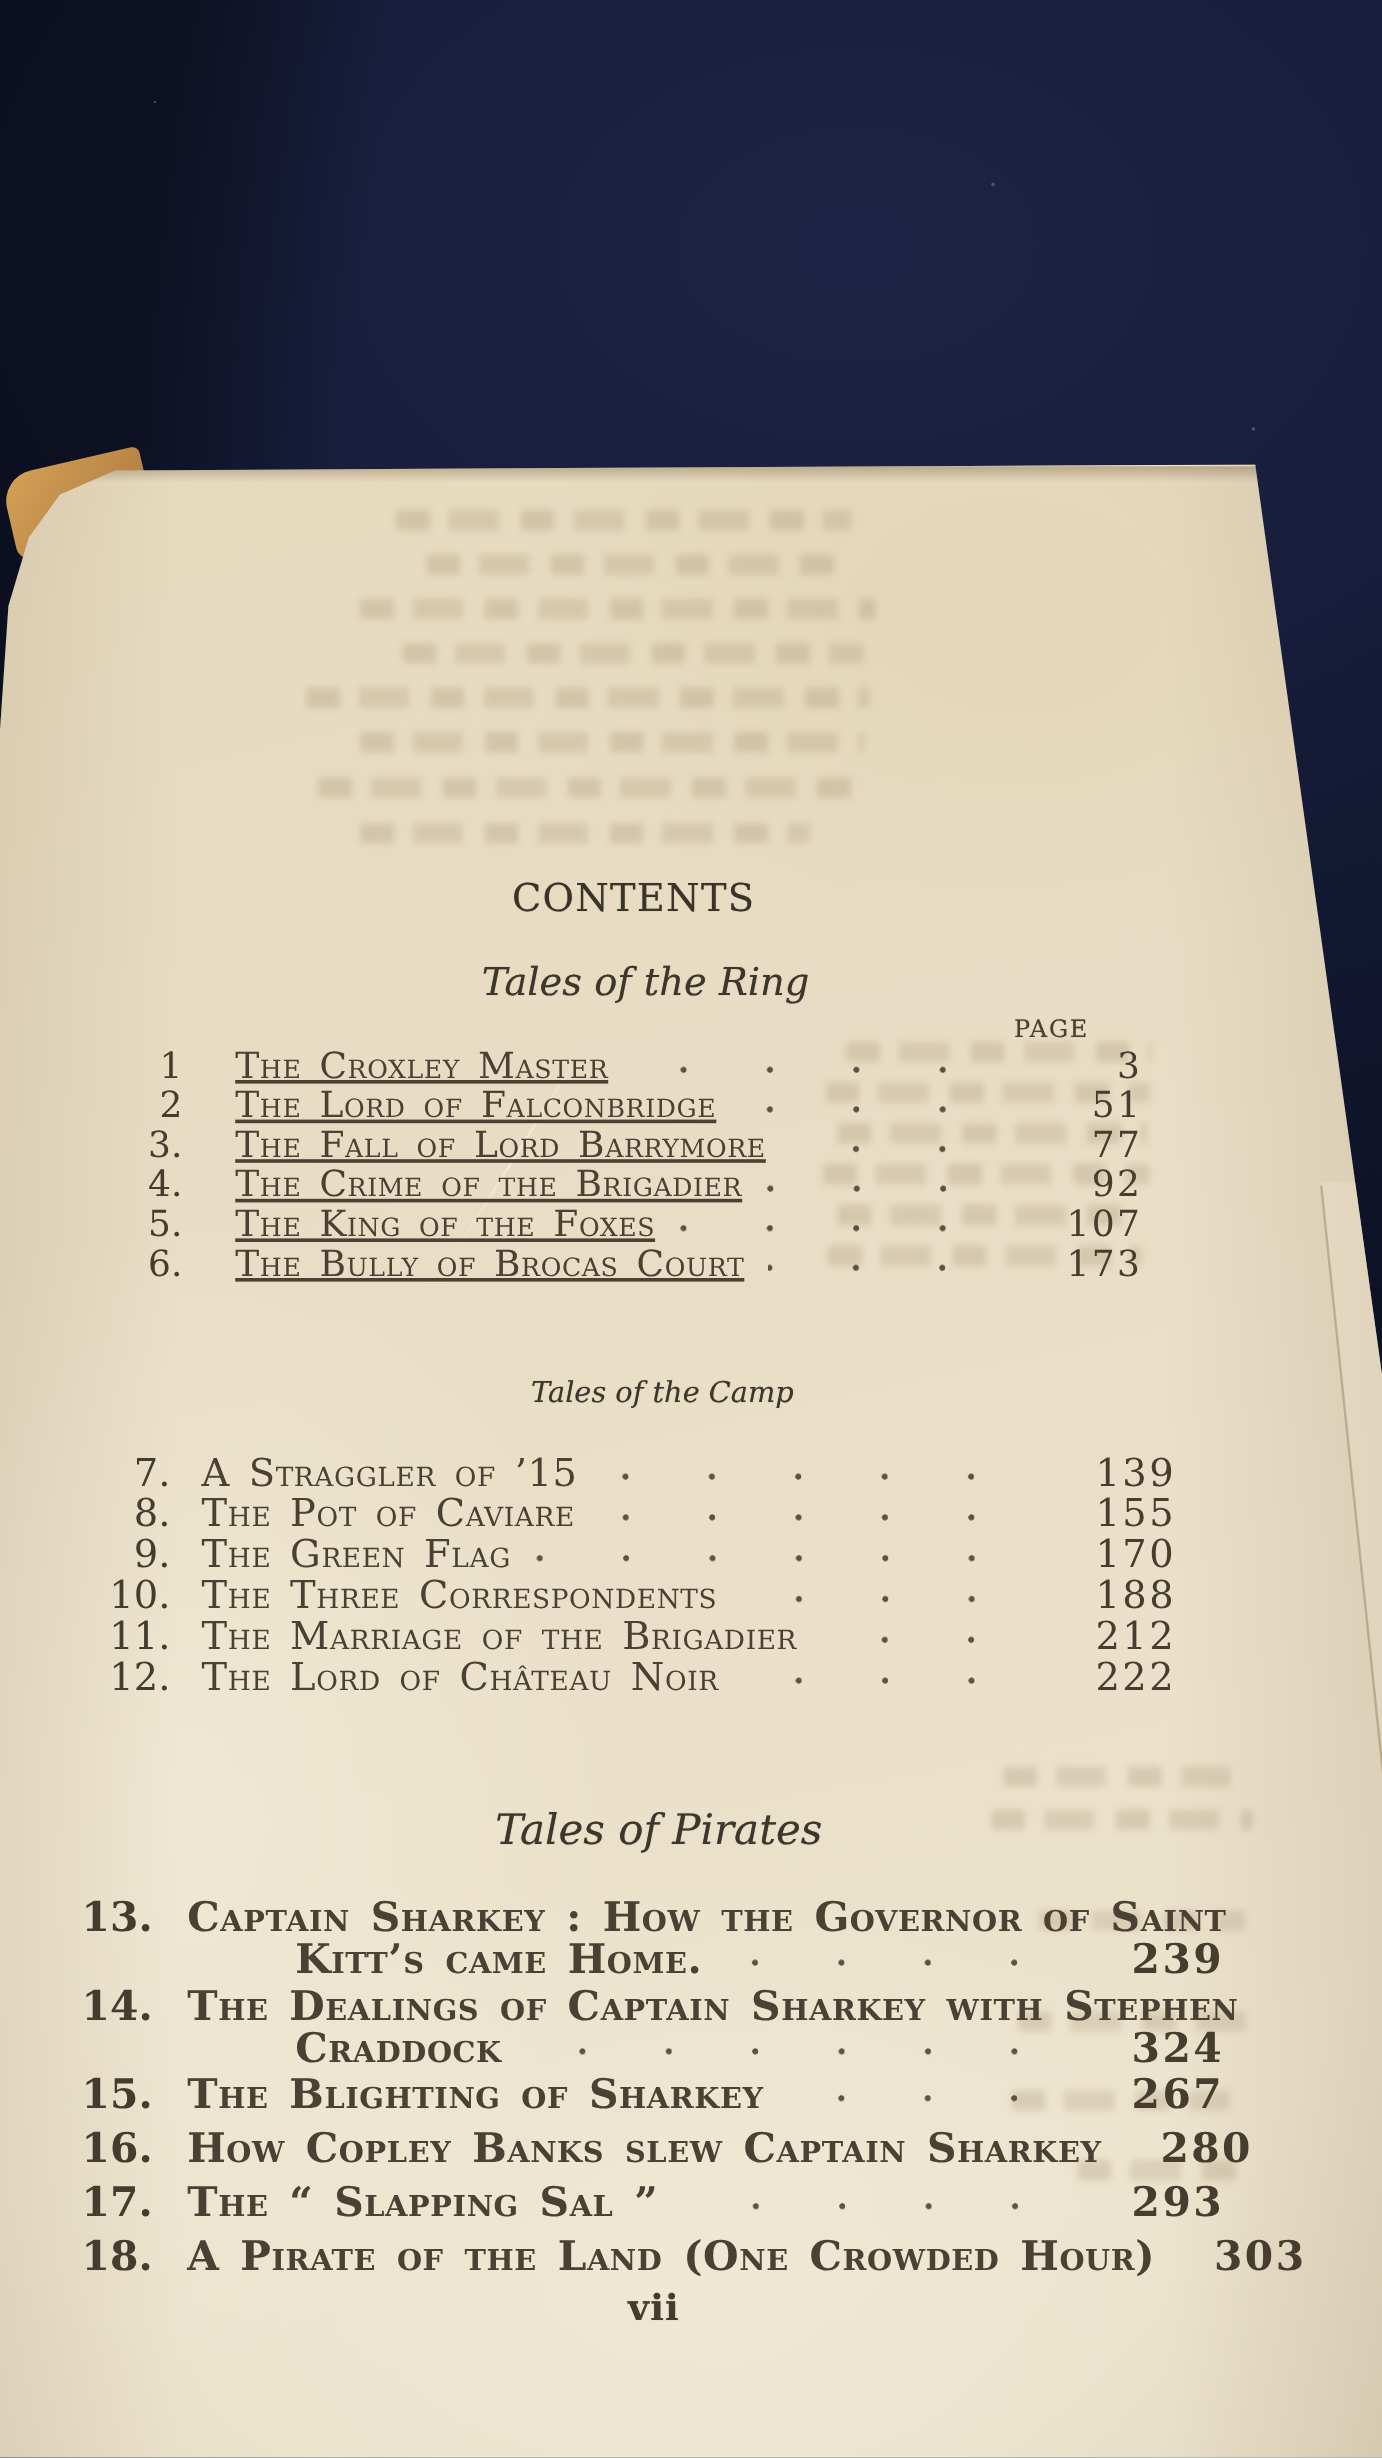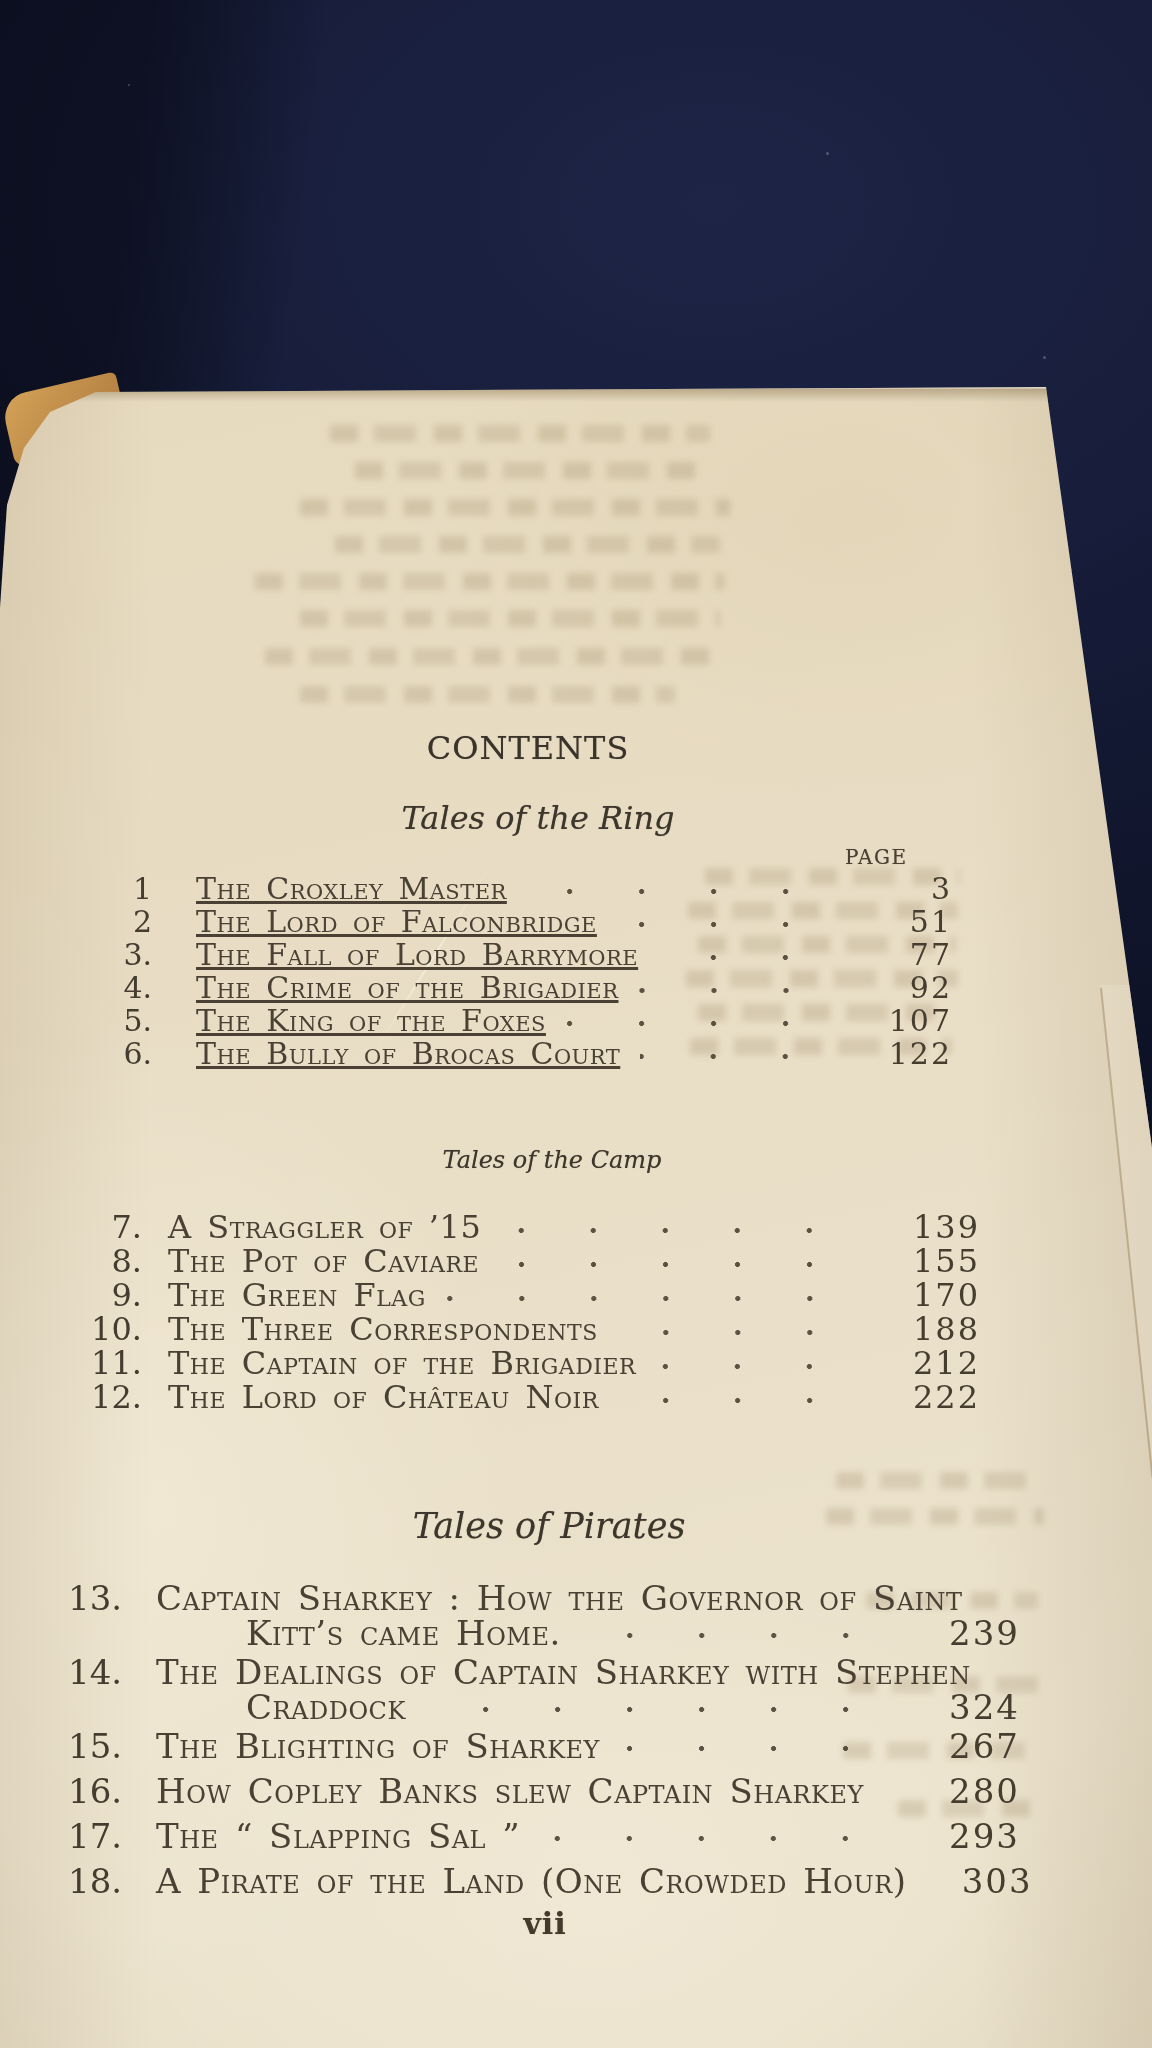--- a/index.html
+++ b/index.html
@@ -82,21 +82,21 @@
 
   section{position:absolute;z-index:2;}
   #sec0{left:110px;top:872px;width:842px;font-size:30px;}
   #sec1{left:84px;top:1210px;width:896px;font-size:32px;}
   #sec2{left:68px;top:1580px;width:952px;font-size:34px;}
 
   .toc-line{display:flex;align-items:center;white-space:nowrap;}
   #sec0 .toc-line{height:33px;}
   #sec1 .toc-line{height:34px;}
   #sec2 .toc-line{height:35px;}
-  #sec2 .toc-item{margin-bottom:10px;}
+  #sec2 .toc-item{margin-bottom:10px;font-weight:bold;}
   #sec2 .toc-item.multi{margin-bottom:4px;}
 
   .num{flex:none;text-align:right;color:#453c30;font-variant:small-caps;}
   #sec0 .num{width:42px;}
   #sec1 .num{width:58px;}
   #sec2 .num{width:48px;}
   .title{font-variant:small-caps;letter-spacing:.5px;word-spacing:5px;color:#4a4134;}
   #sec0 .title{margin-left:44px;text-decoration:underline;}
   #sec1 .title{margin-left:26px;}
   #sec2 .title{margin-left:40px;}
@@ -192,21 +192,21 @@
             <span class="title">The King of the Foxes</span>
             <span class="leader"></span>
             <span class="pagenum">107</span>
           </div>
         </div>
         <div class="toc-item">
           <div class="toc-line">
             <span class="num">6.</span>
             <span class="title">The Bully of Brocas Court</span>
             <span class="leader"></span>
-            <span class="pagenum">122</span>
+            <span class="pagenum">173</span>
           </div>
         </div>
       </section>
 
     <h2 class="txt" id="h-camp">Tales of the Camp</h2>
     <section id="sec1">
         <div class="toc-item">
           <div class="toc-line">
             <span class="num">7.</span>
             <span class="title">A Straggler of ’15</span>
@@ -234,21 +234,21 @@
           <div class="toc-line">
             <span class="num">10.</span>
             <span class="title">The Three Correspondents</span>
             <span class="leader"></span>
             <span class="pagenum">188</span>
           </div>
         </div>
         <div class="toc-item">
           <div class="toc-line">
             <span class="num">11.</span>
-            <span class="title">The Captain of the Brigadier</span>
+            <span class="title">The Marriage of the Brigadier</span>
             <span class="leader"></span>
             <span class="pagenum">212</span>
           </div>
         </div>
         <div class="toc-item">
           <div class="toc-line">
             <span class="num">12.</span>
             <span class="title">The Lord of Château Noir</span>
             <span class="leader"></span>
             <span class="pagenum">222</span>

